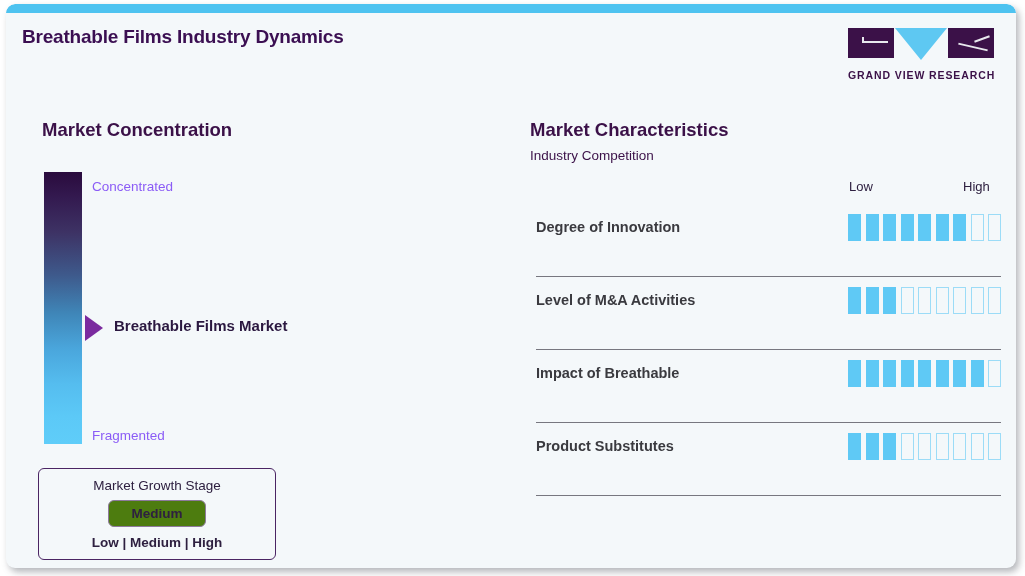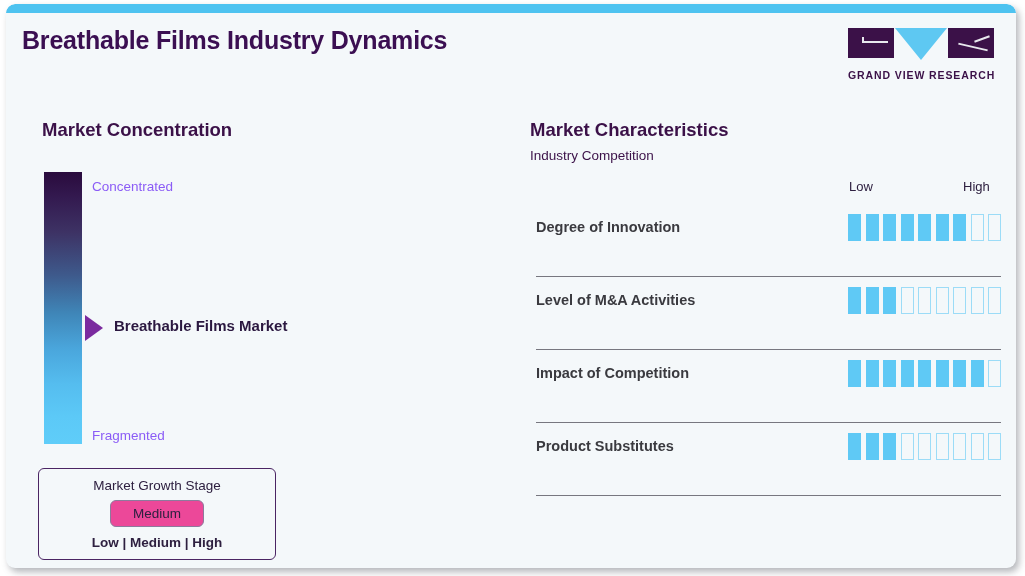--- a/index.html
+++ b/index.html
@@ -34,21 +34,21 @@
     background: #4ec3f0;
     border-top-left-radius: 9px;
     border-top-right-radius: 9px;
   }
 
   
   .page-title {
     position: absolute;
     left: 16px;
     top: 22px;
-    font-size: 25px;
+    font-size: 19px;
     font-weight: bold;
     color: #3b0f52;
     letter-spacing: -0.2px;
   }
 
   .logo {
     position: absolute;
     right: 22px;
     top: 24px;
     width: 146px;
@@ -176,23 +176,23 @@
     margin-top: 9px;
     font-size: 13.5px;
     color: #2e2040;
   }
   .stat-pill {
     display: inline-block;
     margin-top: 7px;
     padding: 5px 22px;
     border: 1.4px solid #8d7a9c;
     border-radius: 6px;
-    background: #ec4899;
-    font-size: 13.5px;
-    font-weight: normal;
+    background: #4d7c0f;
+    font-size: 13.5px;
+    font-weight: bold;
     color: #2e2040;
   }
   .stat-scale {
     margin-top: 8px;
     font-size: 13.5px;
     font-weight: bold;
     color: #2e2040;
   }
 
   
@@ -318,21 +318,21 @@
           <div class="tick off"></div>
           <div class="tick off"></div>
           <div class="tick off"></div>
           <div class="tick off"></div>
           <div class="tick off"></div>
         </div>
       <div class="rule"></div>
     </div>
 
     <div class="char-row">
-      <div class="rlabel">Impact of Competition</div>
+      <div class="rlabel">Impact of Breathable</div>
       <div class="rbars">
           <div class="tick on"></div>
           <div class="tick on"></div>
           <div class="tick on"></div>
           <div class="tick on"></div>
           <div class="tick on"></div>
           <div class="tick on"></div>
           <div class="tick on"></div>
           <div class="tick on"></div>
           <div class="tick off"></div>

